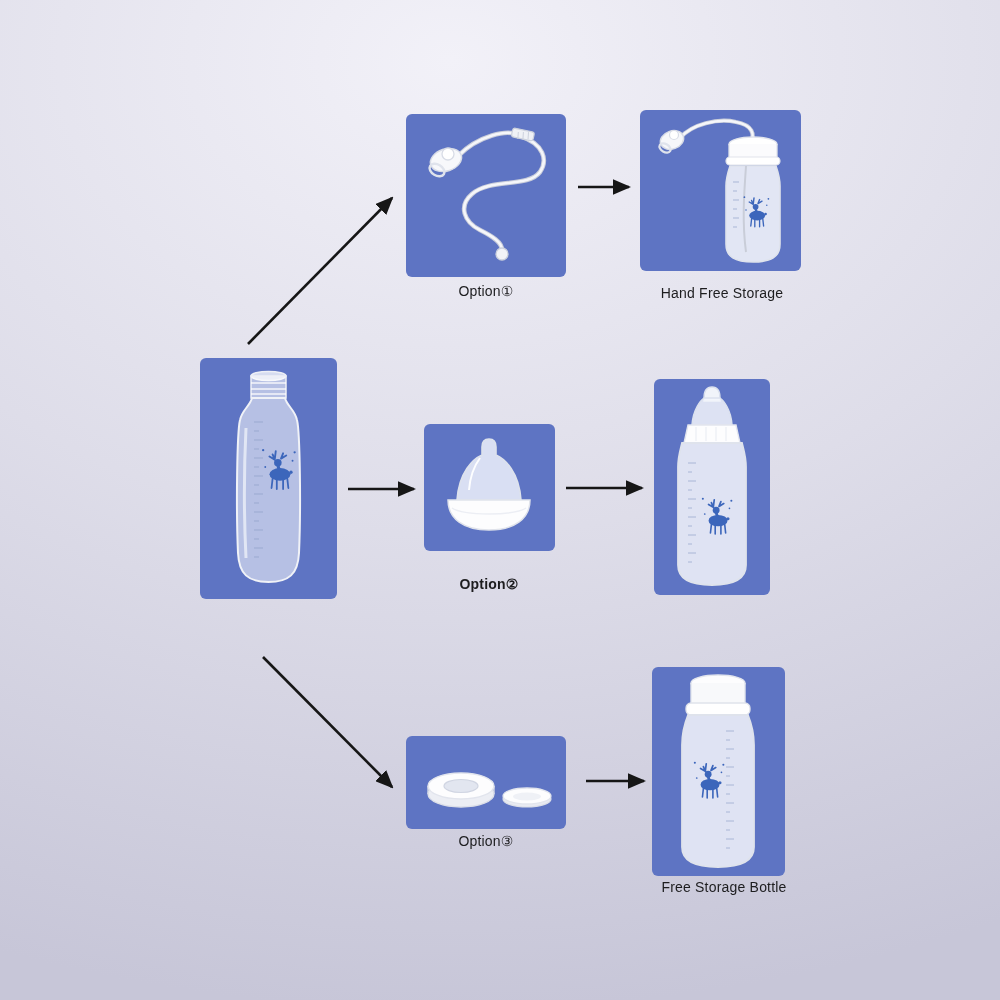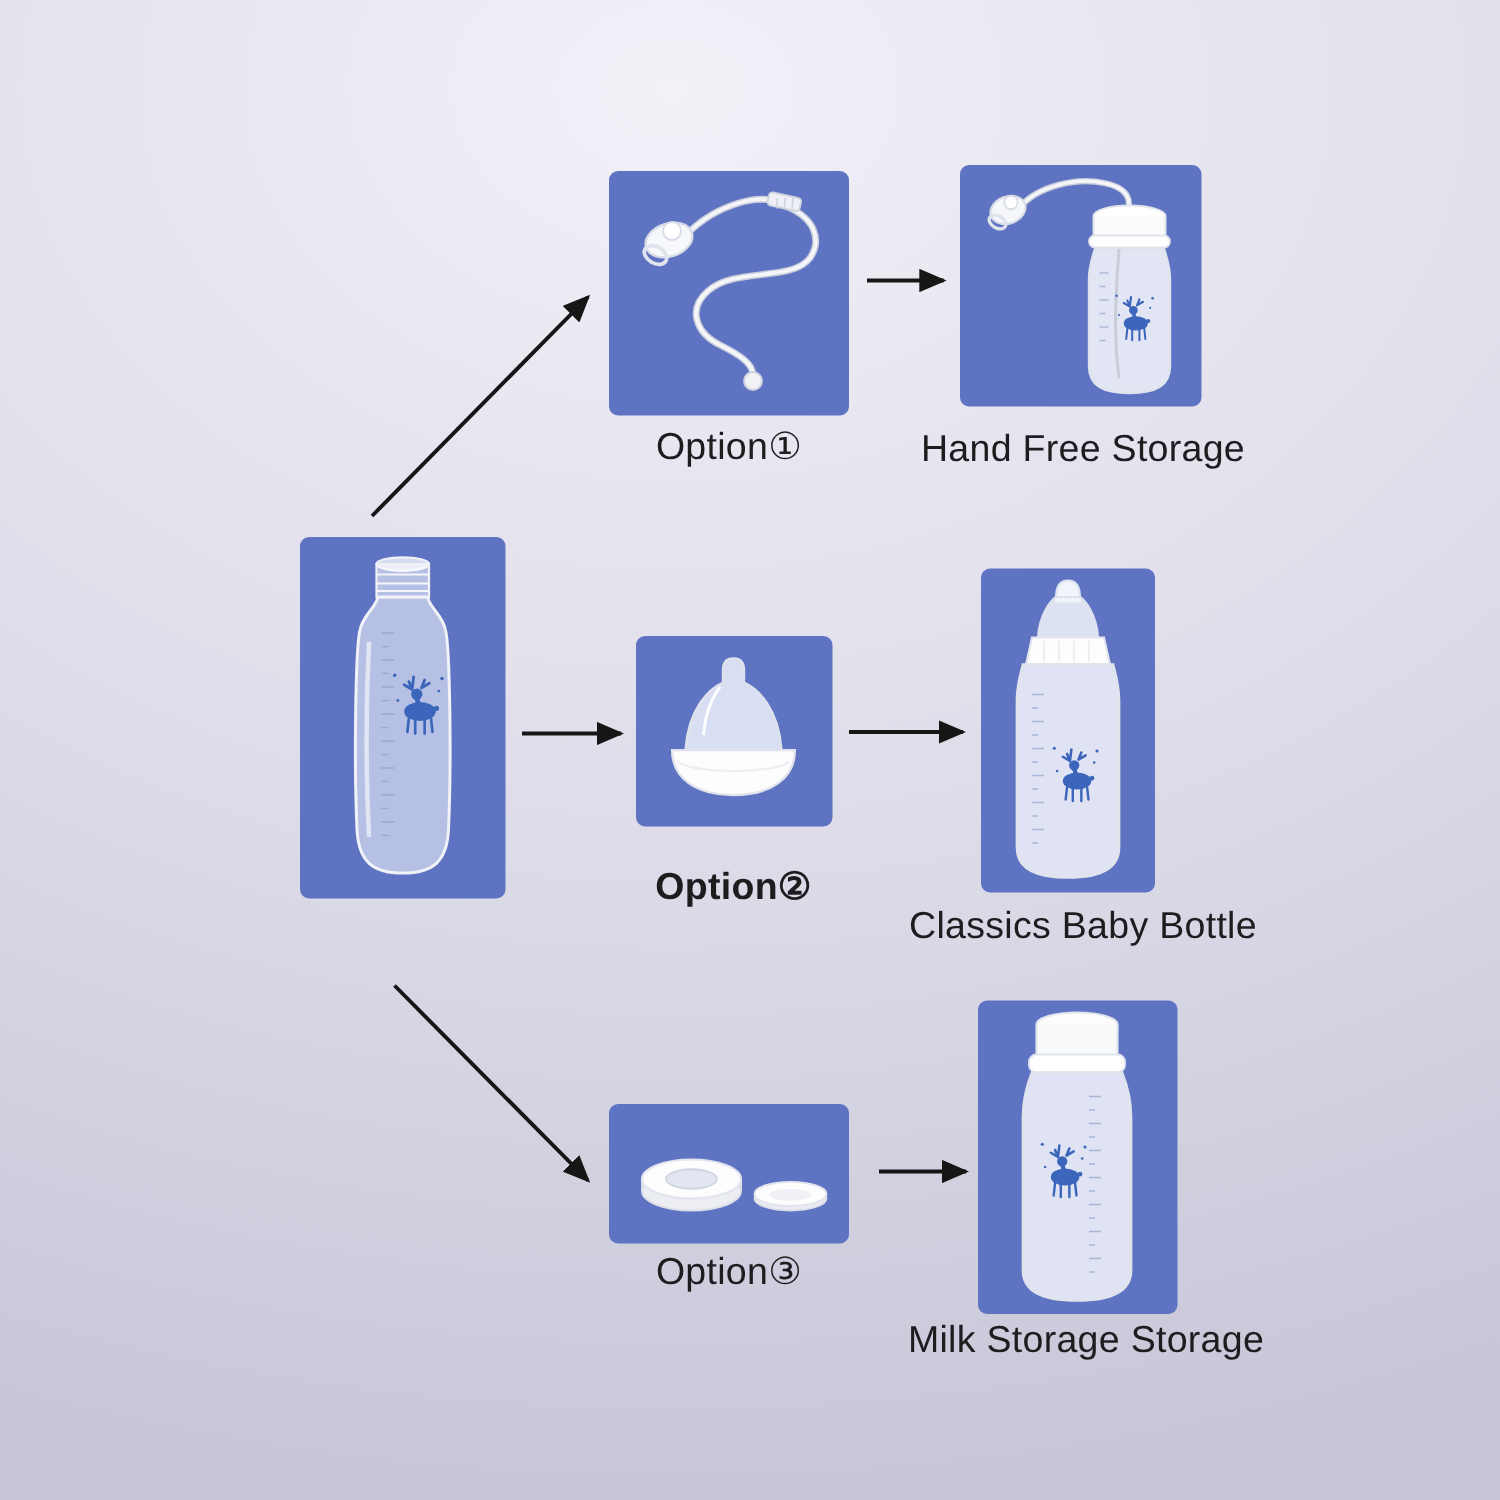--- a/index.html
+++ b/index.html
@@ -8,21 +8,21 @@
     background:radial-gradient(130% 95% at 45% 6%, #f2f1f8 0%, #dedde9 50%, #c7c6d8 100%);
     font-family:"Liberation Sans", sans-serif;
   }
   .panel{
     position:absolute;background:#5e74c3;border-radius:6px;
     display:flex;align-items:center;justify-content:center;
   }
   .panel svg{display:block;}
   .caption{
     position:absolute;transform:translateX(-50%);
-    font-size:25px;color:#1d1d1f;white-space:nowrap;letter-spacing:.2px;
+    font-size:14px;color:#1d1d1f;white-space:nowrap;letter-spacing:.2px;
   }
   .arrow-layer{position:absolute;left:0;top:0;pointer-events:none;}
   .defs-holder{position:absolute;width:0;height:0;overflow:hidden;}
 </style>
 </head>
 <body>
 
 <div class="stage">
 
   <svg class="defs-holder" aria-hidden="true">
@@ -117,21 +117,20 @@
     <svg width="116" height="216" viewBox="0 0 116 216">
       <path d="M50,19 Q50,8 58,8 Q66,8 66,19 L66,22 L50,22 Z" fill="#f1f4fa" stroke="#dbe1ee" stroke-width="1.4"></path>
       <path d="M38,46 C39,30 47,21 50,19 L66,19 C69,21 77,30 78,46 Z" fill="rgba(243,246,252,0.85)" stroke="#dbe1ee" stroke-width="1.5"></path>
       <path d="M34,46 L82,46 L86,64 L30,64 Z" fill="#fdfdfe" stroke="#e2e5ee" stroke-width="1.4"></path>
       <path d="M42,48 v14 M52,48 v14 M62,48 v14 M72,48 v14" stroke="#eceef4" stroke-width="1.2"></path>
       <path d="M28,64 C26,72 24,78 24,88 L24,186 C24,200 36,206 58,206 C80,206 92,200 92,186 L92,88 C92,78 90,72 88,64 Z" fill="rgba(255,255,255,0.8)" stroke="#dfe3ec" stroke-width="1.8"></path>
       <path d="M34,84 h8 M34,93 h4 M34,102 h8 M34,111 h4 M34,120 h8 M34,129 h4 M34,138 h8 M34,147 h4 M34,156 h8 M34,165 h4 M34,174 h8 M34,183 h4" stroke="#a9b6d6" stroke-width="1"></path>
       <use href="#deer-print" transform="translate(46,116) scale(0.95)"></use>
     </svg>
   </div>
-  <div class="caption" style="left:722px;top:603px;">Classics Baby Bottle</div>
 
   <div class="panel" style="left:406px;top:736px;width:160px;height:93px;">
     <svg width="160" height="93" viewBox="0 0 160 93">
       <ellipse cx="55" cy="58" rx="33" ry="13" fill="#eceef4" stroke="#dcdfe8" stroke-width="1.3"></ellipse>
       <path d="M22,50 L22,58 M88,50 L88,58" stroke="#dcdfe8" stroke-width="1.3"></path>
       <ellipse cx="55" cy="50" rx="33" ry="13" fill="#fdfdfe" stroke="#e2e5ed" stroke-width="1.4"></ellipse>
       <ellipse cx="55" cy="50" rx="17" ry="6.5" fill="#e2e6f0" stroke="#d0d5e2" stroke-width="1.2"></ellipse>
       <ellipse cx="121" cy="63" rx="24" ry="8" fill="#e9ebf2" stroke="#dcdfe8" stroke-width="1.2"></ellipse>
       <ellipse cx="121" cy="60" rx="24" ry="8" fill="#fdfdfe" stroke="#e2e5ed" stroke-width="1.3"></ellipse>
       <ellipse cx="121" cy="60.5" rx="14" ry="4" fill="#eff1f6"></ellipse>
@@ -142,15 +141,15 @@
   <div class="panel" style="left:652px;top:667px;width:133px;height:209px;">
     <svg width="133" height="209" viewBox="0 0 133 209">
       <ellipse cx="66" cy="16" rx="27" ry="8" fill="#fdfdfe" stroke="#e2e5ed" stroke-width="1.4"></ellipse>
       <path d="M39,16 L39,38 L93,38 L93,16" fill="#f8f9fb" stroke="#e2e5ed" stroke-width="1.4"></path>
       <rect x="34" y="36" width="64" height="12" rx="5" fill="#ffffff" stroke="#e0e3eb" stroke-width="1.3"></rect>
       <path d="M36,48 C32,58 30,66 30,78 L30,180 C30,194 44,200 66,200 C88,200 102,194 102,180 L102,78 C102,66 100,58 96,48 Z" fill="rgba(255,255,255,0.8)" stroke="#dfe3ec" stroke-width="1.8"></path>
       <path d="M74,64 h8 M74,73 h4 M74,82 h8 M74,91 h4 M74,100 h8 M74,109 h4 M74,118 h8 M74,127 h4 M74,136 h8 M74,145 h4 M74,154 h8 M74,163 h4 M74,172 h8 M74,181 h4" stroke="#a9b6d6" stroke-width="1"></path>
       <use href="#deer-print" transform="translate(40,92) scale(0.95)"></use>
     </svg>
   </div>
-  <div class="caption" style="left:724px;top:879px;">Milk Storage Storage</div>
+  <div class="caption" style="left:724px;top:879px;">Free Storage Bottle</div>
 
 </div>
 
 </body></html>

